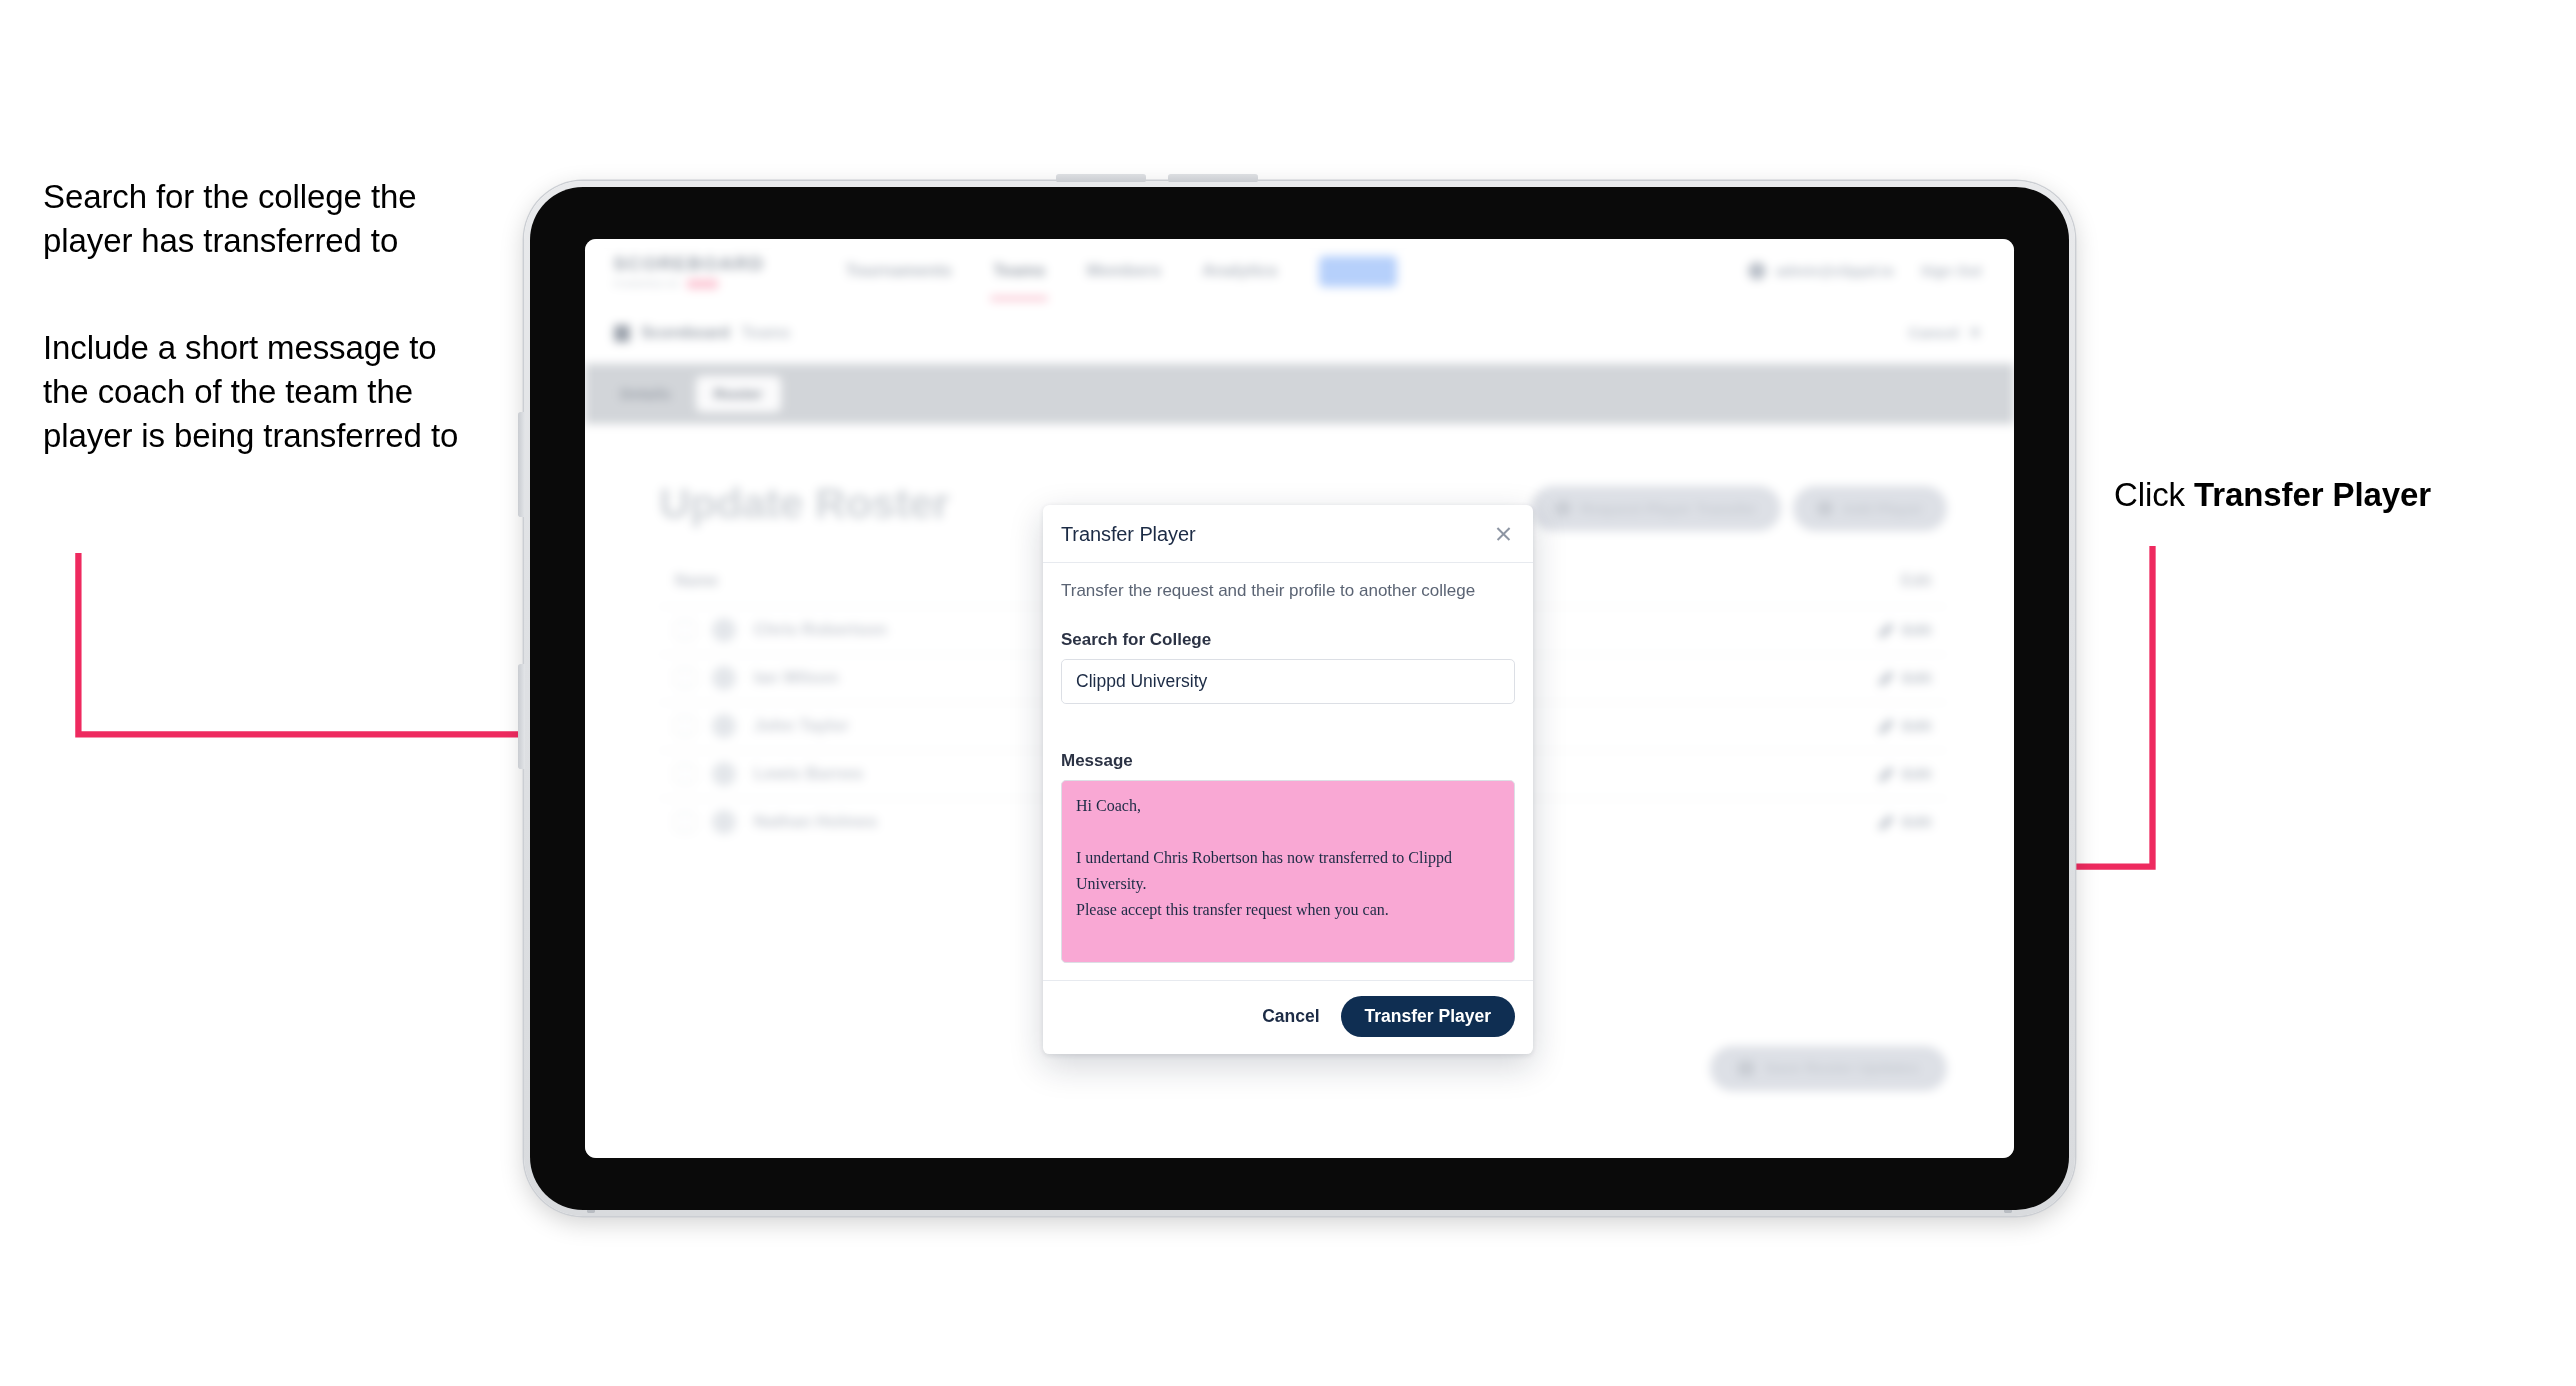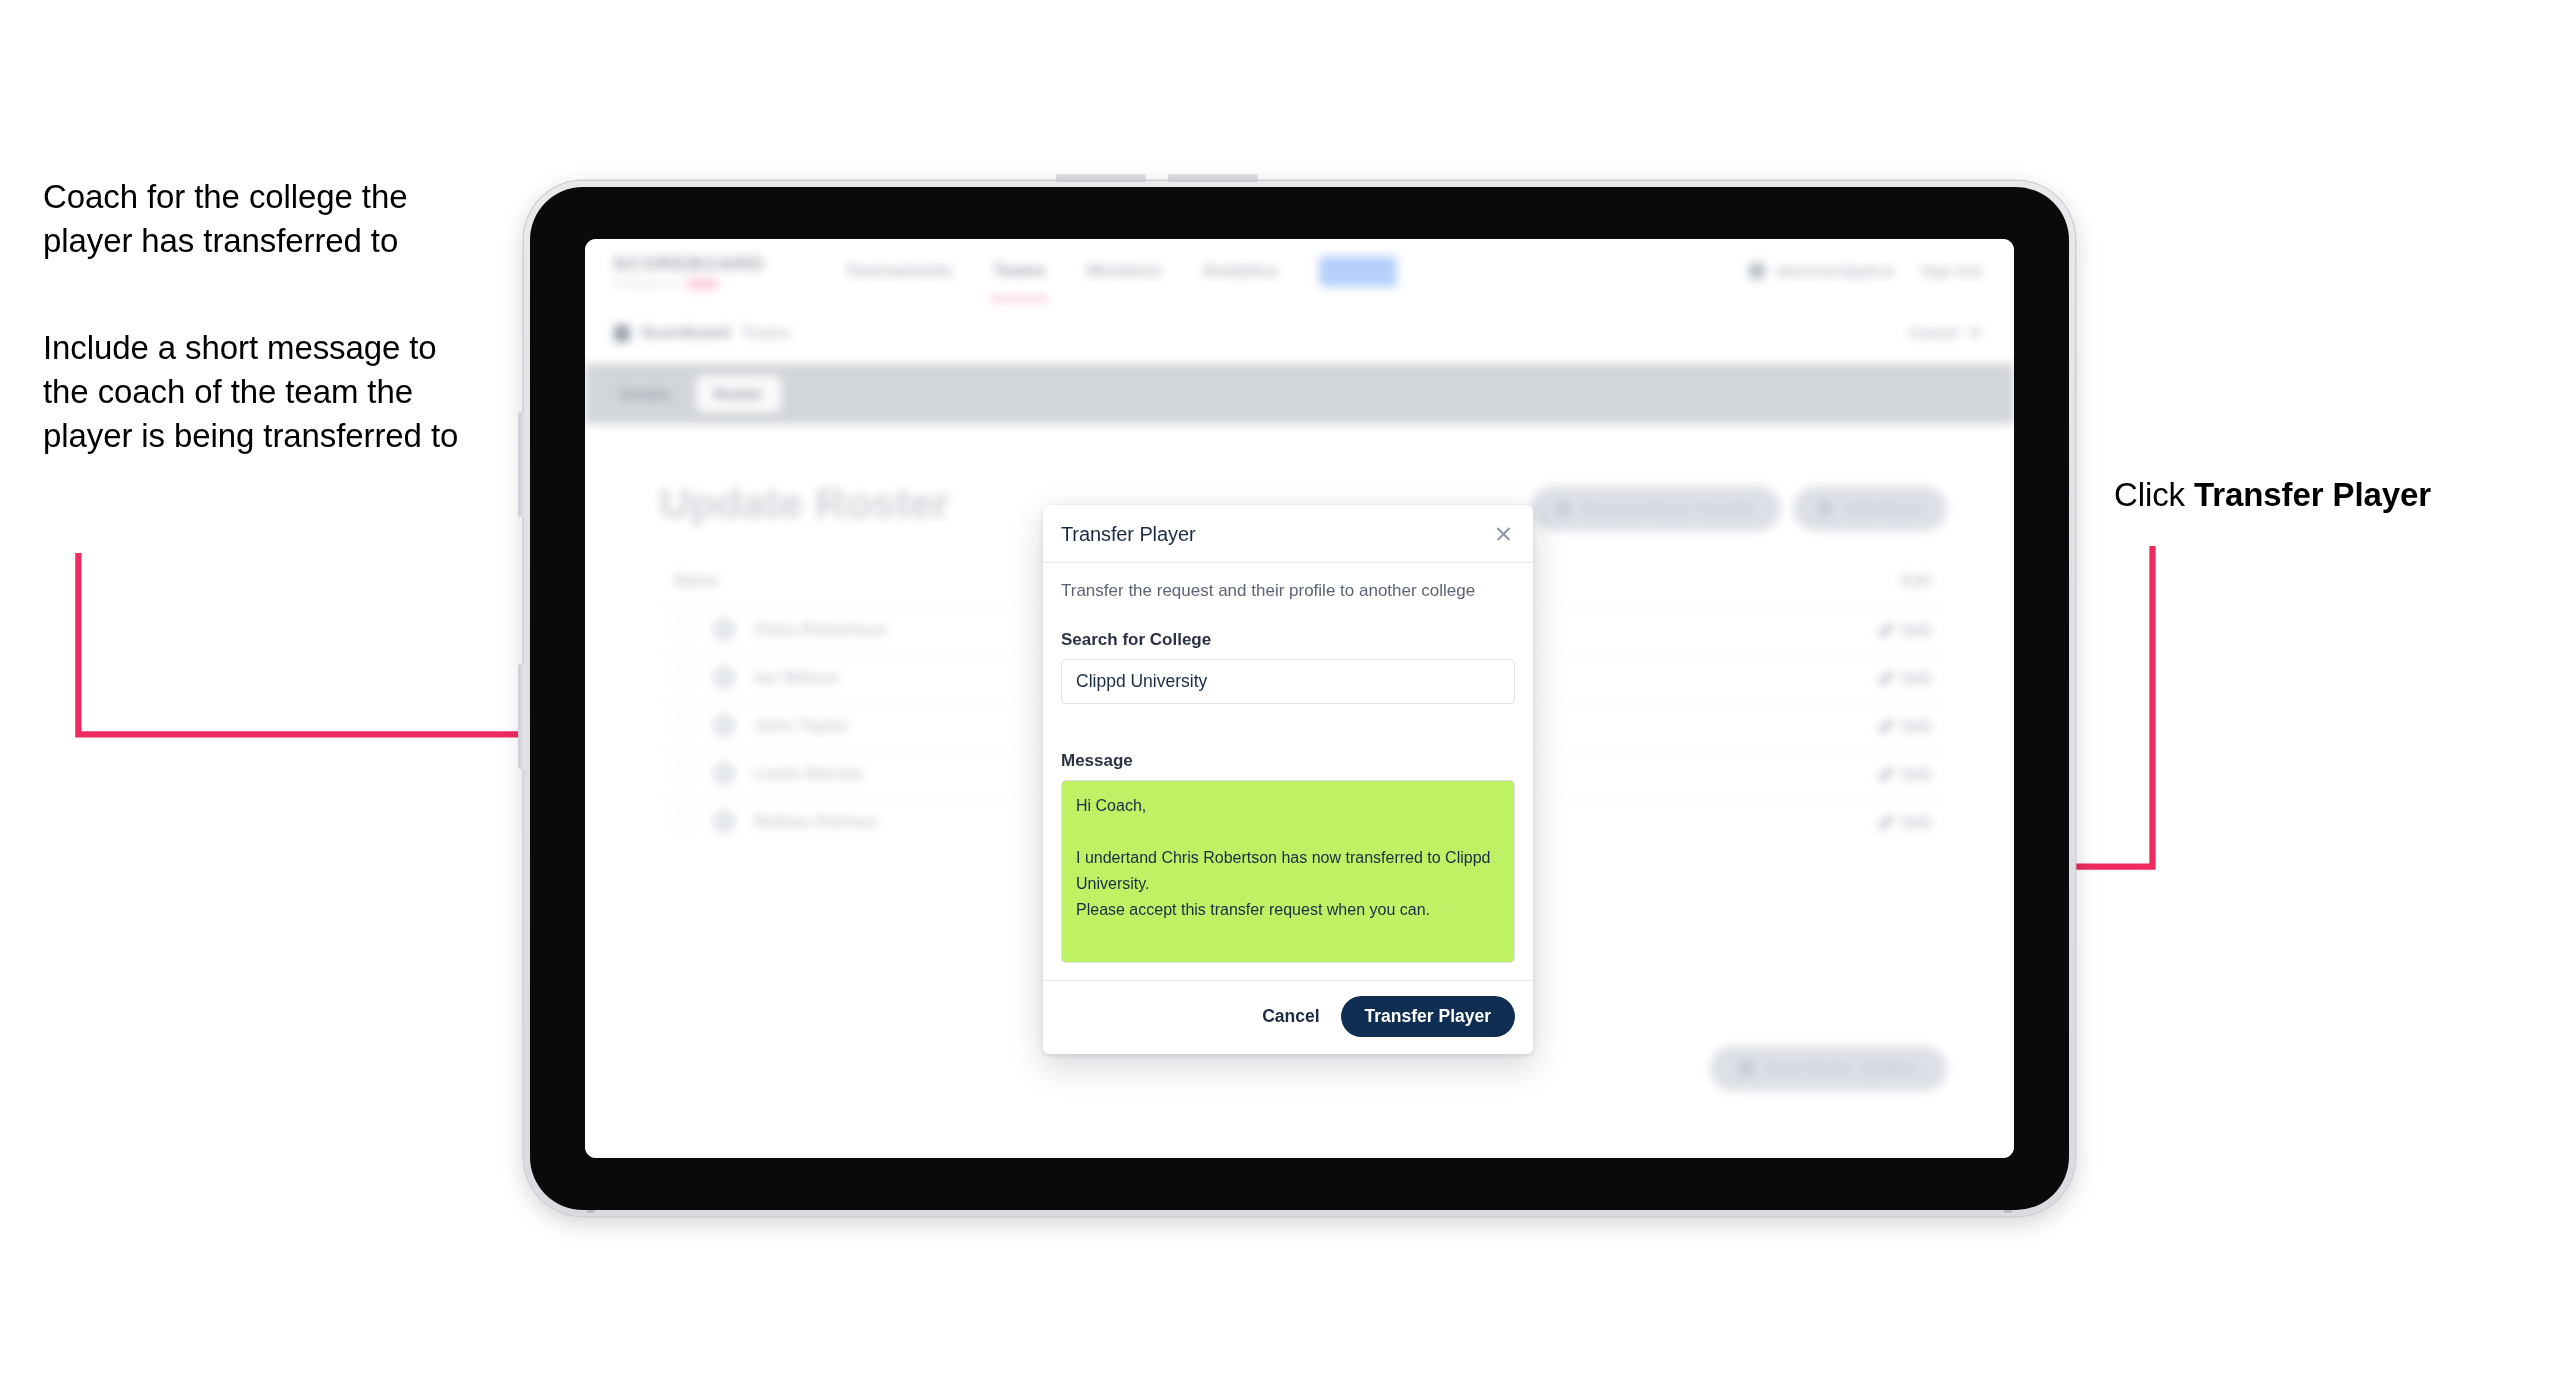--- a/index.html
+++ b/index.html
@@ -155,39 +155,39 @@
   .m-body{padding:17.5px 18px 17px 18px;}
   .m-sub{font-size:17px;color:#5b6474;margin:0 0 21px 0;font-weight:400;}
   .m-label{font-size:17px;color:#2b3244;font-weight:600;margin-bottom:9px;margin-top:29px;}
   .m-input{
     border:0.7px solid #dcdfe5;border-radius:4.9px;height:43px;display:flex;align-items:center;
     padding:0 14px;font-size:17.5px;color:#1c2b45;background:#fff;text-align:center;
   }
   .m-gap{height:18px;}
   .m-textarea{
     border:0.7px solid #dcdfe5;border-radius:4.9px;min-height:155px;padding:12.6px 14px 14px 14px;
-    font-size:16px;color:#1c2b45;line-height:1.62;background:#bef264;white-space:pre-wrap;
+    font-size:16px;color:#1c2b45;line-height:1.62;background:#f9a8d4;white-space:pre-wrap;font-family:Liberation Serif, serif;
   }
   .m-foot{
     border-top:0.7px solid #e7eaef;display:flex;align-items:center;justify-content:flex-end;
     gap:21px;padding:15.4px 18px 17px 18px;
   }
   .m-cancel{font-size:17.5px;color:#1c2b45;font-weight:700;cursor:pointer;}
   .m-primary{
     background:#0f2e52;color:#fff;border:none;border-radius:24px;height:41px;
     padding:0 24px;font-size:17.5px;font-weight:700;cursor:pointer;
     font-family:"Liberation Sans", sans-serif;
   }
 </style>
 </head>
 <body>
 
 <div class="stage">
 
-  <div class="anno" id="anno-left-1">Coach for the college the player has transferred to</div>
+  <div class="anno" id="anno-left-1">Search for the college the player has transferred to</div>
   <div class="anno" id="anno-right">
     <span>Click </span><b>Transfer Player</b>
   </div>
 
   <div class="anno" id="anno-left-2">Include a short message to the coach of the team the player is being transferred to</div>
 
   <svg class="connector" style="left:63px;top:539px;width:1022px;height:210px;" viewBox="0 0 1460 300">
     <path d="M22 20 L22 279 L1405 279" fill="none" stroke="#EE2A5F" stroke-width="9"></path>
     <path d="M1385 251 L1441 279 L1385 307" fill="none" stroke="#EE2A5F" stroke-width="9" stroke-linecap="square" stroke-linejoin="miter"></path>
   </svg>

